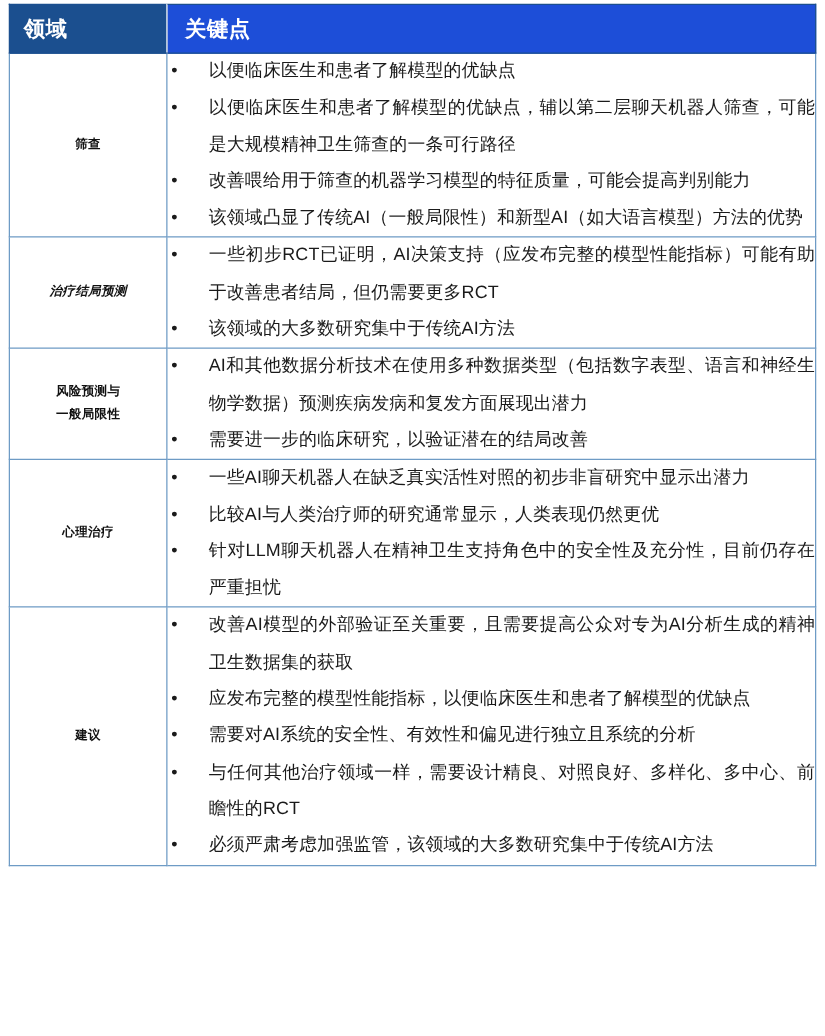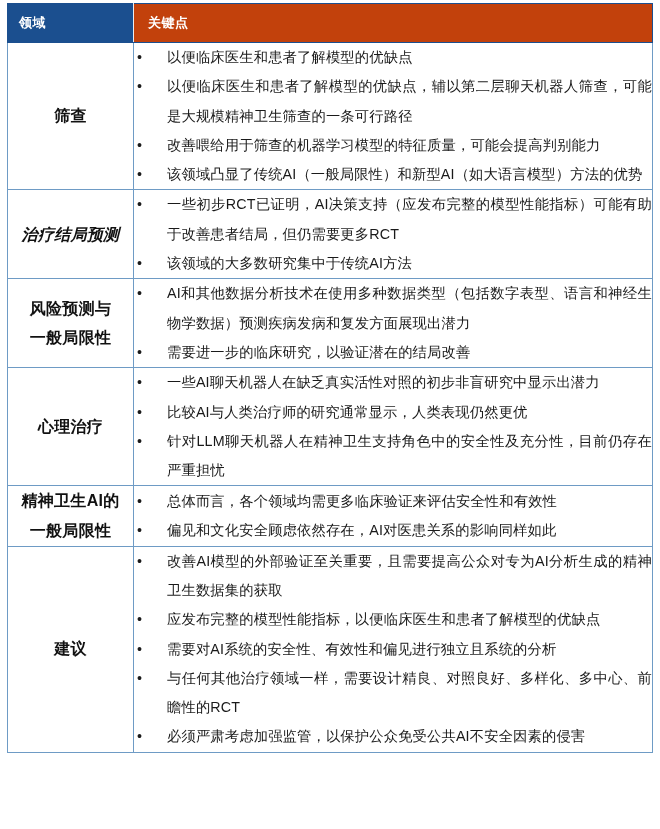--- a/index.html
+++ b/index.html
@@ -36,21 +36,21 @@
   table.summary-table th {
     vertical-align: middle;
     border: 1px solid #6e9bc5;
     padding: 0;
   }
 
   
   thead th {
     background: #1b4f8f;
     color: #ffffff;
-    font-size: 13px;
+    font-size: 17px;
     font-weight: bold;
     letter-spacing: 0.5px;
     height: 38px;
     border-color: #1b4f8f;
     text-align: left;
     font-family: Liberation Mono, monospace;
   }
   thead th.col-domain {
     padding-left: 11px;
     border-right: 1px solid #e9eef4;
@@ -60,21 +60,21 @@
   }
 
   
   col.c1 { width: 126px; }
   col.c2 { width: 519px; }
 
   
   td.domain-cell {
     text-align: center;
     font-weight: bold;
-    font-size: 16px;
+    font-size: 10px;
     line-height: 1.85;
     color: #111111;
     padding: 4px 6px;
     letter-spacing: 0.3px;
   }
   td.domain-cell .dline { display: block; white-space: nowrap; }
 
   
   td.points-cell {
     padding: 9px 14px 9px 14px;
@@ -108,21 +108,21 @@
 
 <div class="page">
   <table class="summary-table">
     <colgroup>
       <col class="c1">
       <col class="c2">
     </colgroup>
     <thead>
       <tr>
         <th class="col-domain" style="background: rgb(27, 79, 143); color: rgb(255, 255, 255); border-color: rgb(27, 79, 143) rgb(233, 238, 244) rgb(27, 79, 143) rgb(27, 79, 143);">领域</th>
-        <th class="col-points" style="background: #c2410c; color: rgb(255, 255, 255); border-color: rgb(27, 79, 143);">关键点</th>
+        <th class="col-points" style="background: #1d4ed8; color: rgb(255, 255, 255); border-color: rgb(27, 79, 143);">关键点</th>
       </tr>
     </thead>
     <tbody id="table-body">
         <tr>
           <td class="domain-cell" style="border-color: rgb(110, 155, 197);">
             <span class="dline">筛查</span>
           </td>
           <td class="points-cell" style="border-color: rgb(110, 155, 197);">
             <ul class="points">
               <li><span class="bullet">•</span><span class="ptext">以便临床医生和患者了解模型的优缺点</span></li>
@@ -162,39 +162,27 @@
           <td class="points-cell" style="border-color: rgb(110, 155, 197);">
             <ul class="points">
               <li><span class="bullet">•</span><span class="ptext">一些AI聊天机器人在缺乏真实活性对照的初步非盲研究中显示出潜力</span></li>
               <li><span class="bullet">•</span><span class="ptext">比较AI与人类治疗师的研究通常显示，人类表现仍然更优</span></li>
               <li><span class="bullet">•</span><span class="ptext">针对LLM聊天机器人在精神卫生支持角色中的安全性及充分性，目前仍存在严重担忧</span></li>
             </ul>
           </td>
         </tr>
         <tr>
           <td class="domain-cell" style="border-color: rgb(110, 155, 197);">
-            <span class="dline">精神卫生AI的</span>
-            <span class="dline">一般局限性</span>
-          </td>
-          <td class="points-cell" style="border-color: rgb(110, 155, 197);">
-            <ul class="points">
-              <li><span class="bullet">•</span><span class="ptext">总体而言，各个领域均需更多临床验证来评估安全性和有效性</span></li>
-              <li><span class="bullet">•</span><span class="ptext">偏见和文化安全顾虑依然存在，AI对医患关系的影响同样如此</span></li>
-            </ul>
-          </td>
-        </tr>
-        <tr>
-          <td class="domain-cell" style="border-color: rgb(110, 155, 197);">
             <span class="dline">建议</span>
           </td>
           <td class="points-cell" style="border-color: rgb(110, 155, 197);">
             <ul class="points">
               <li><span class="bullet">•</span><span class="ptext">改善AI模型的外部验证至关重要，且需要提高公众对专为AI分析生成的精神卫生数据集的获取</span></li>
               <li><span class="bullet">•</span><span class="ptext">应发布完整的模型性能指标，以便临床医生和患者了解模型的优缺点</span></li>
               <li><span class="bullet">•</span><span class="ptext">需要对AI系统的安全性、有效性和偏见进行独立且系统的分析</span></li>
               <li><span class="bullet">•</span><span class="ptext">与任何其他治疗领域一样，需要设计精良、对照良好、多样化、多中心、前瞻性的RCT</span></li>
-              <li><span class="bullet">•</span><span class="ptext">必须严肃考虑加强监管，以保护公众免受公共AI不安全因素的侵害</span></li>
+              <li><span class="bullet">•</span><span class="ptext">必须严肃考虑加强监管，该领域的大多数研究集中于传统AI方法</span></li>
             </ul>
           </td>
         </tr>
       </tbody>
   </table>
 </div>
 
 </body></html>

